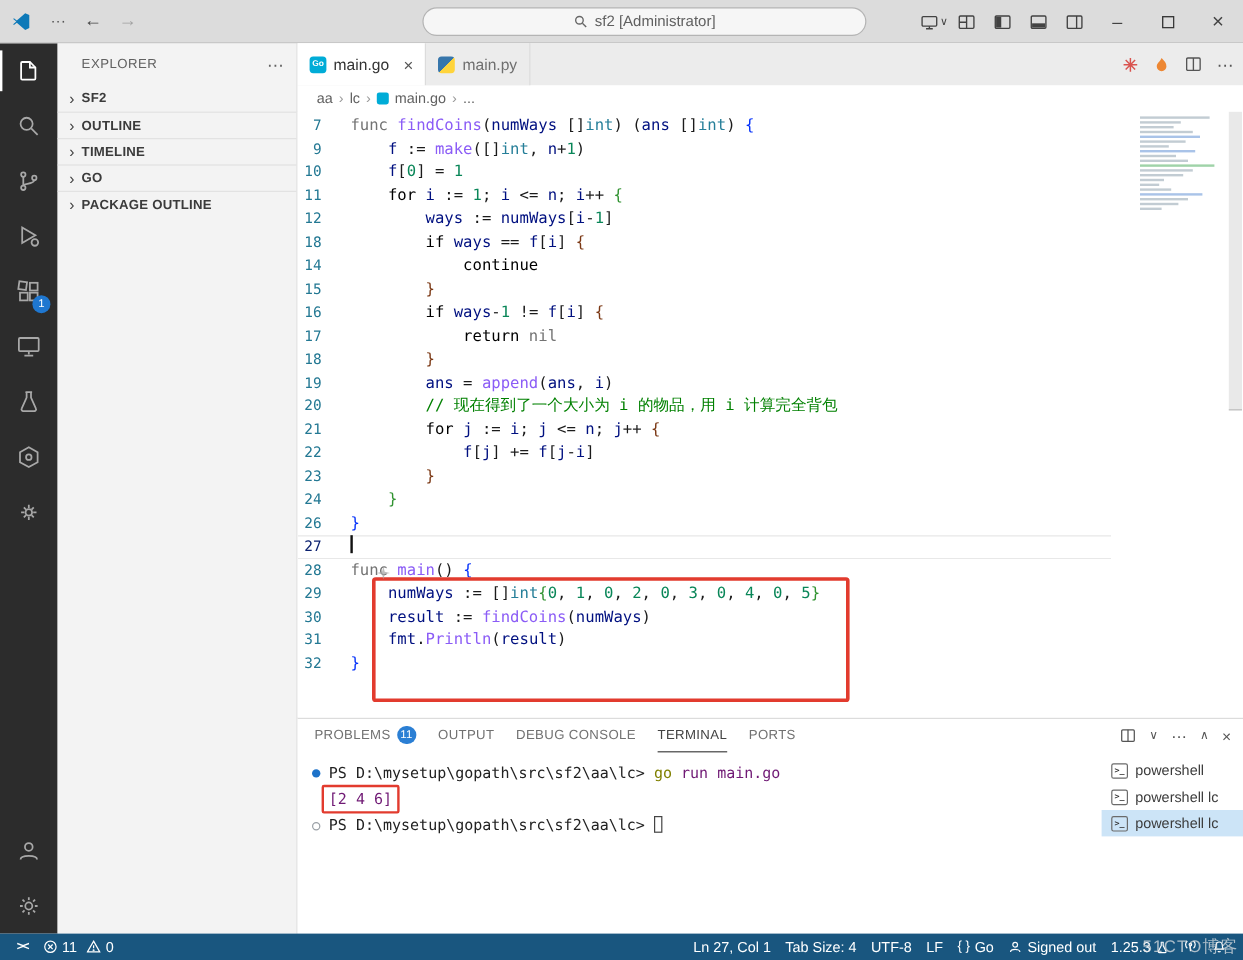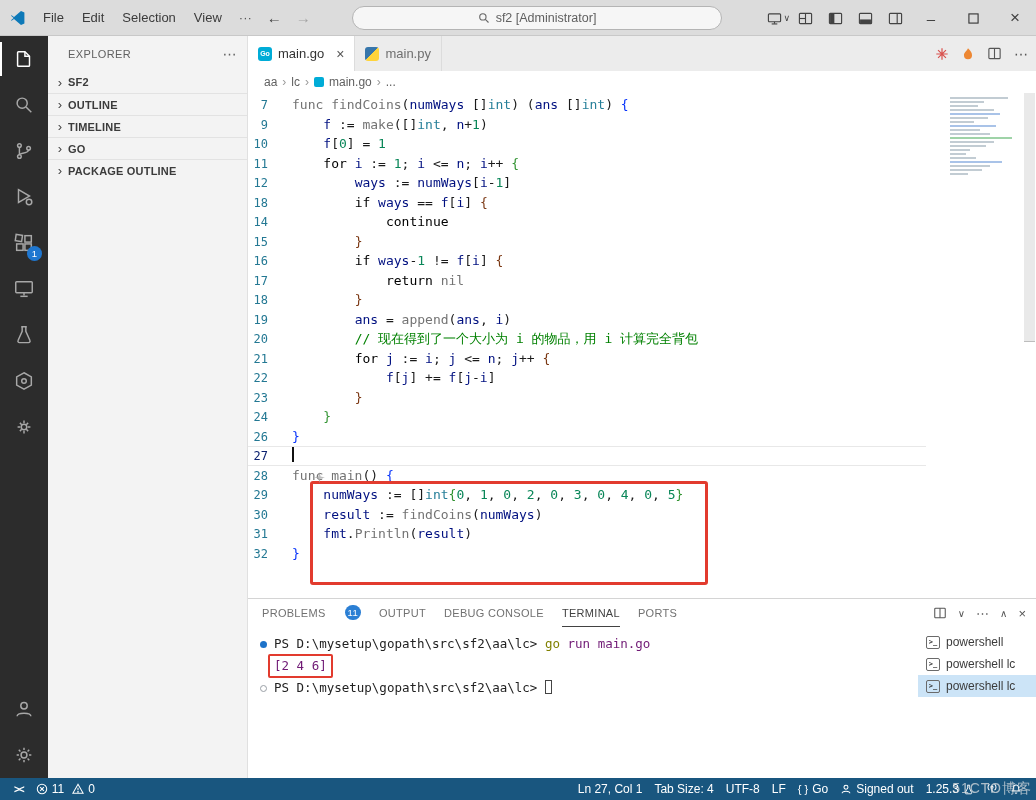--- a/index.html
+++ b/index.html
@@ -82,41 +82,41 @@
   
   .code-area { flex:1; position:relative; background:#fff; overflow:hidden;
     font-family:"DejaVu Sans Mono","Liberation Mono",monospace; font-size:13px; }
   #code-lines { padding:2px 110px 0 0; }
   .code-line { white-space:pre; height:19.5px; line-height:19.5px; }
   .code-line.current { box-shadow: inset 0 1px 0 #e8e8e8, inset 0 -1px 0 #e8e8e8; }
   .ln { display:inline-block; width:44px; text-align:right; padding-right:24px; color:#237893; font-size:12px; }
   .code-line.current .ln { color:#0b216f; }
   .caret { display:inline-block; width:1.5px; height:15px; background:#111; vertical-align:-2px; }
 
-  .tok-kb{color:#737373} .tok-kc{color:#000000} .tok-fn{color:#737373}
+  .tok-kb{color:#737373} .tok-kc{color:#000000} .tok-fn{color:#8b5cf6}
   .tok-vr{color:#001080} .tok-ty{color:#267f99} .tok-nu{color:#098658}
   .tok-cm{color:#008000} .tok-pl{color:#1b1b1b}
   .tok-b1{color:#0431fa} .tok-b2{color:#319331} .tok-b3{color:#7b3814}
 
   .code-redbox { position:absolute; left:62px; top:388px; width:398px; height:104px;
     border:3px solid #e23b2e; border-radius:3px; pointer-events:none; }
   .sparkle { position:absolute; left:66px; top:379px; opacity:.75; }
 
   .minimap { position:absolute; right:14px; top:4px; width:72px; }
   .minimap i { display:block; height:2px; margin-bottom:2px; background:#c2ccd3; }
   .minimap i.g { background:#9fd3a8; }
   .minimap i.b { background:#a9c3e8; }
   .scroll-thumb { position:absolute; right:1px; top:0; width:11px; height:249px;
     background:rgba(110,110,110,.15); border-bottom:1px solid #bdbdbd; }
 
   
   .panel { flex:0 0 180px; height:180px; border-top:1px solid #d4d4d4; display:flex; flex-direction:column; background:#fff; }
   .panel-tabs { height:28px; flex:0 0 28px; display:flex; align-items:center; padding-left:14px; position:relative; }
   #panel-tabs { display:flex; gap:18px; }
-  .ptab { font-size:11px; letter-spacing:.3px; color:#717171; display:flex; align-items:center; gap:19px;
+  .ptab { font-size:11px; letter-spacing:.3px; color:#717171; display:flex; align-items:center; gap:5px;
     height:28px; border-bottom:1.5px solid transparent;text-align:right; }
   .ptab.active { color:#424242; border-bottom-color:#424242; }
   .pbadge { min-width:16px; height:15px; border-radius:8px; background:#2b7fd4; color:#fff; font-size:9.5px;
     display:flex; align-items:center; justify-content:center; padding:0 3px; }
   .panel-actions { position:absolute; right:10px; top:0; height:28px; display:flex; align-items:center; gap:11px; color:#555; }
   .pa-txt { font-size:13px; color:#555; }
 
   .panel-body { flex:1; display:flex; min-height:0; }
   .terminal { flex:1; padding:7px 0 0 12px; font-family:"DejaVu Sans Mono","Liberation Mono",monospace;
     font-size:12.5px; color:#222; }
@@ -148,26 +148,20 @@
 <body>
 
 <div id="app">
 
   <header class="titlebar">
     <span class="logo">
       <svg width="16" height="16" viewBox="0 0 16 16">
           <polygon points="11,1 4,7 1.6,5.2 1,5.8 3.6,8 1,10.2 1.6,10.8 4,9 11,15 14.4,13.4 14.4,2.6" fill="#0d79b8"></polygon>
         </svg>
     </span>
-    <nav class="menus" id="menus">
-        <span class="menu-item">File</span>
-        <span class="menu-item">Edit</span>
-        <span class="menu-item">Selection</span>
-        <span class="menu-item">View</span>
-      </nav>
     <span class="menu-more">···</span>
     <span class="nav-arrow back">←</span>
     <span class="nav-arrow fwd">→</span>
     <div class="cmd-center">
       <span>
         <svg width="12" height="12" viewBox="0 0 16 16" fill="none" stroke="#666" stroke-width="1.5">
             <circle cx="6.5" cy="6.5" r="4.2"></circle>
             <line x1="9.8" y1="9.8" x2="14" y2="14"></line>
           </svg>
       </span>

